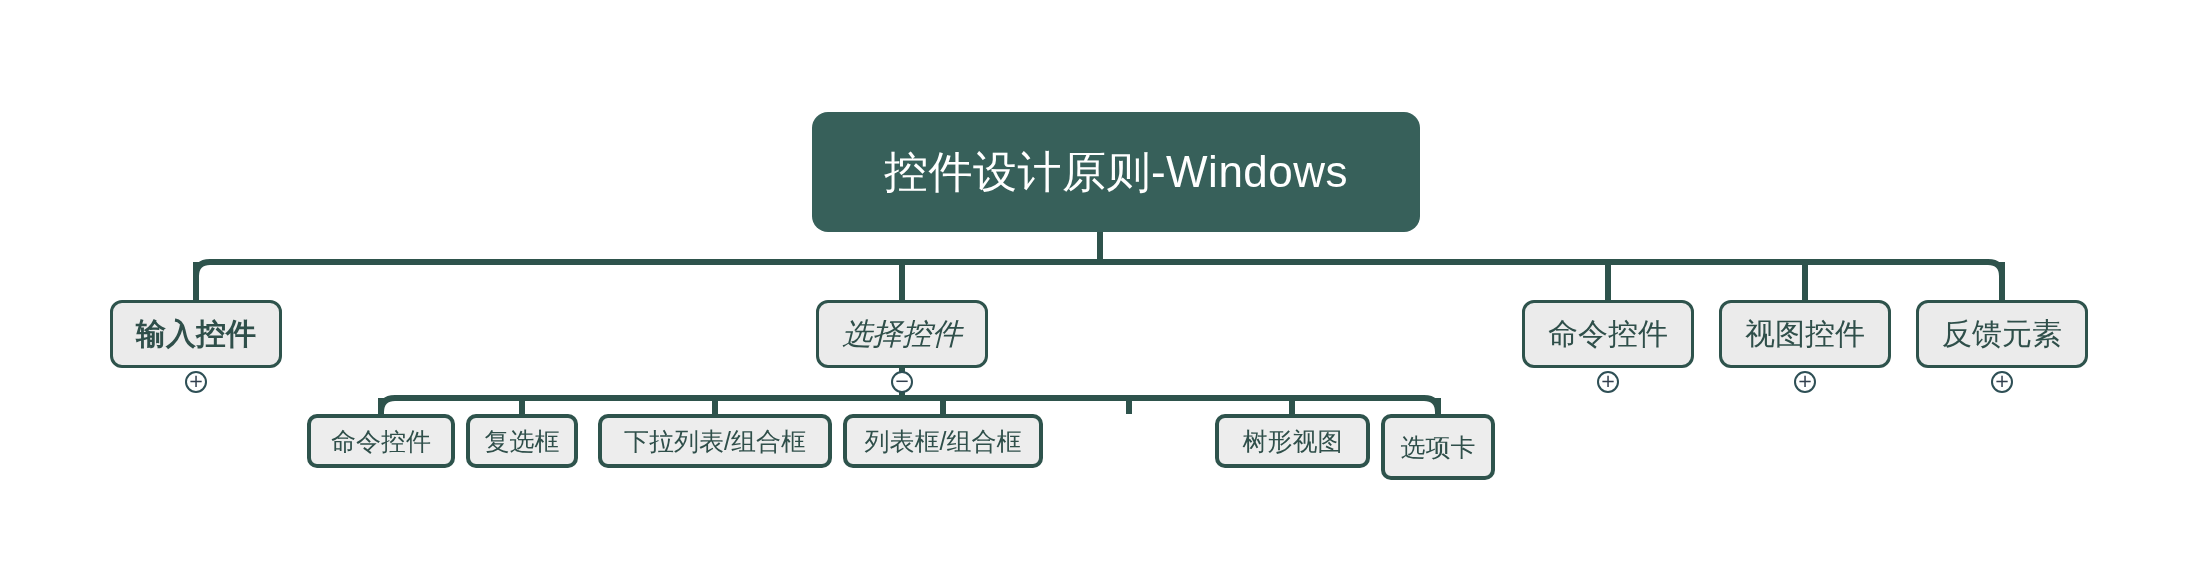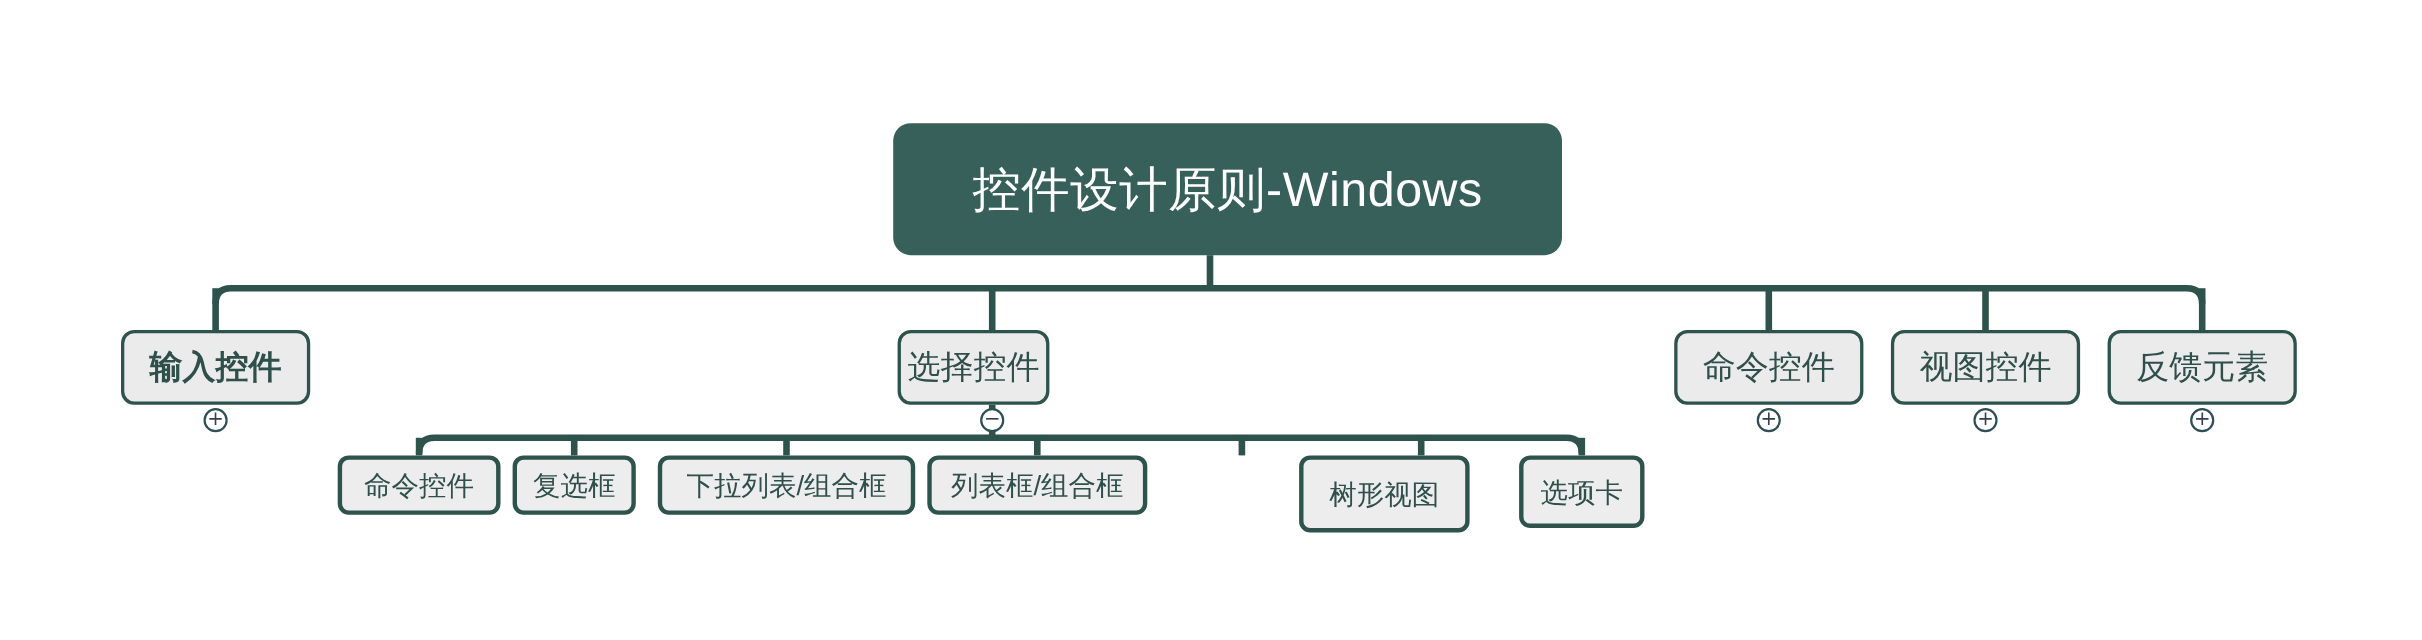--- a/index.html
+++ b/index.html
@@ -114,21 +114,21 @@
     </g>
   </svg>
 
   <div class="node node-root" style="left:812px; top:112px; width:608px; height:120px;">控件设计原则-Windows</div>
 
   <div class="node node-branch" style="left:110px; top:300px; width:172px; height:68px;font-weight:bold;">输入控件</div>
   <div class="toggle" style="left:185px; top:371px;">
       <span>+</span>
     </div>
 
-  <div class="node node-branch" style="left:816px; top:300px; width:138px; height:68px;">选择控件</div>
+  <div class="node node-branch" style="left:816px; top:300px; width:172px; height:68px;font-style:italic;">选择控件</div>
   <div class="toggle" style="left:891px; top:371px;">
       <span>−</span>
     </div>
 
   <div class="node node-branch" style="left:1522px; top:300px; width:172px; height:68px;">命令控件</div>
   <div class="toggle" style="left:1597px; top:371px;">
       <span>+</span>
     </div>
 
   <div class="node node-branch" style="left:1719px; top:300px; width:172px; height:68px;">视图控件</div>
@@ -138,16 +138,16 @@
 
   <div class="node node-branch" style="left:1916px; top:300px; width:172px; height:68px;">反馈元素</div>
   <div class="toggle" style="left:1991px; top:371px;">
       <span>+</span>
     </div>
 
   <div class="node node-leaf" style="left:307px; top:414px; width:148px; height:54px;">命令控件</div>
   <div class="node node-leaf" style="left:466px; top:414px; width:112px; height:54px;">复选框</div>
   <div class="node node-leaf" style="left:598px; top:414px; width:234px; height:54px;">下拉列表/组合框</div>
   <div class="node node-leaf" style="left:843px; top:414px; width:200px; height:54px;">列表框/组合框</div>
-  <div class="node node-leaf" style="left:1181px; top:414px; width:155px; height:70px;">树形视图</div>
+  <div class="node node-leaf" style="left:1215px; top:414px; width:155px; height:54px;">树形视图</div>
   <div class="node node-leaf" style="left:1381px; top:414px; width:114px; height:66px;">选项卡</div>
 
 </div>
 
 </body></html>

